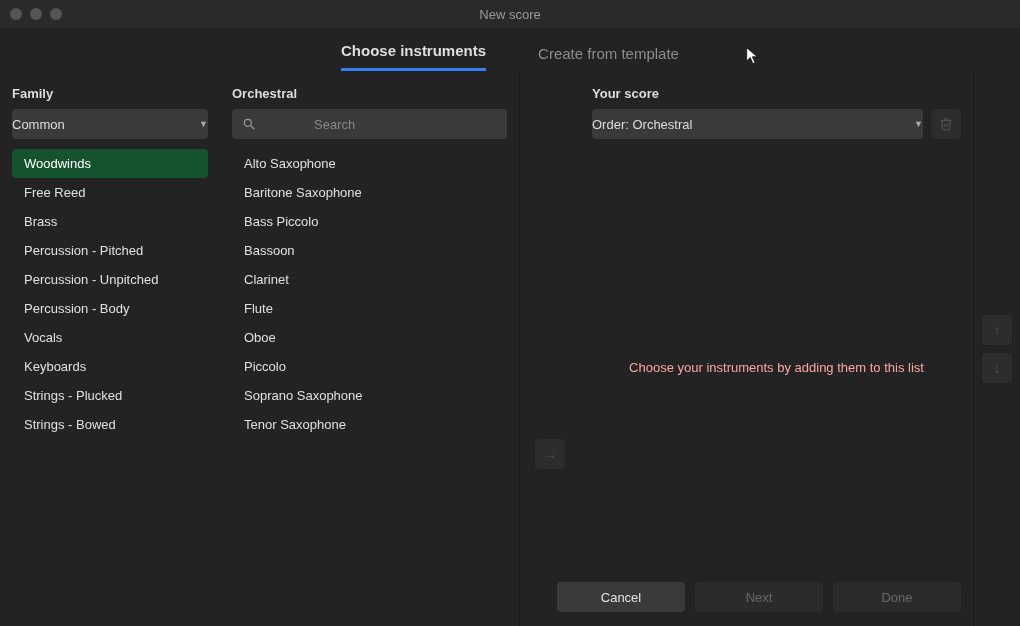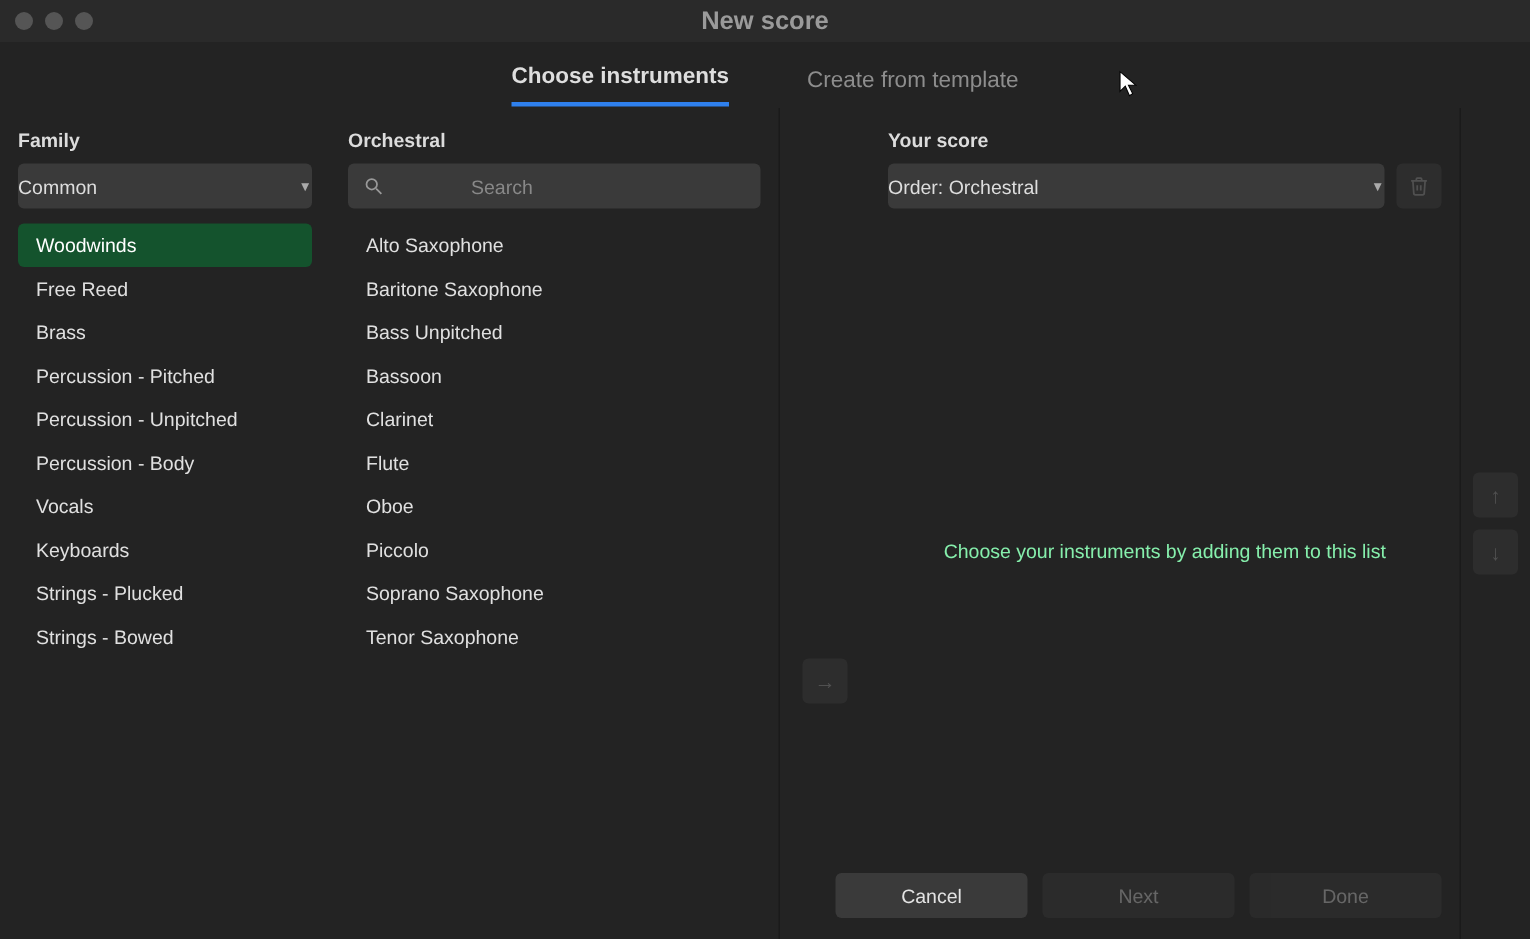--- a/index.html
+++ b/index.html
@@ -2,21 +2,21 @@
 <html><head>
 <meta charset="utf-8">
 <style>
   * { box-sizing: border-box; margin: 0; padding: 0; font-family: -apple-system, BlinkMacSystemFont, "Segoe UI", Arial, sans-serif; }
   body { background: #1e1e1e; color: #e6e6e6; width: 1020px; height: 626px; overflow: hidden; }
 
   
   .titlebar { height: 28px; background: #2a2a2a; display: flex; align-items: center; position: relative; }
   .traffic { display: flex; gap: 8px; padding-left: 10px; }
   .traffic span { width: 12px; height: 12px; border-radius: 50%; background: #555; }
-  .titlebar .title { position: absolute; left: 0; right: 0; text-align: center; font-size: 17px; color: #9a9a9a; font-weight: 700; pointer-events: none; }
+  .titlebar .title { position: absolute; left: 0; right: 0; text-align: center; font-size: 13px; color: #9a9a9a; font-weight: 400; pointer-events: none; }
 
   
   .tabrow { height: 44px; display: flex; justify-content: center; align-items: flex-end; gap: 52px; border-bottom: 1px solid rgba(0,0,0,0.0); background: #232323; }
   .tab { font-size: 15px; color: #8d8d8d; padding: 10px 0 9px 0; cursor: pointer; }
   .tab.active { color: #dedede; font-weight: 600; border-bottom: 3px solid #2f80ed; }
 
   
   .main { display: flex; height: calc(626px - 28px - 44px); background: #232323; }
 
   .col { padding: 14px 8px 8px 8px; }
@@ -40,21 +40,21 @@
   .list li { font-size: 13px; color: #e0e0e0; padding: 7px 12px; margin: 0 4px; border-radius: 4px; cursor: pointer; }
   .list li.selected { background: #14532d; color: #fff; }
 
   .addbtn, .updnbtn, .trashbtn { width: 30px; height: 30px; background: #3a3a3a; border-radius: 4px; display: flex; align-items: center; justify-content: center; color: #888; font-size: 14px; cursor: pointer; }
   .arrowcell { margin-top: 210px; }
   .updnbtn, .trashbtn, .addbtn { opacity: 0.45; }
 
   .score-order-row { display: flex; gap: 8px; margin: 0 4px 24px 4px; align-items:center; }
   .score-order-row .select { margin: 0; flex: 1; }
 
-  .empty { position: absolute; top: 288px; left: 0; right: 0; text-align: center; font-size: 13px; color: #86efac; }
+  .empty { position: absolute; top: 288px; left: 0; right: 0; text-align: center; font-size: 13px; color: #fca5a5; }
 
   .footer { position: absolute; bottom: 14px; right: 12px; display: flex; gap: 10px; margin-left: 44px; }
   .btn { width: 128px; height: 30px; border-radius: 4px; background: #3a3a3a; color: #e3e3e3; font-size: 13px; display: flex; align-items: center; justify-content: center; cursor: pointer; }
   .btn.disabled { opacity: 0.35; cursor: default; }
 
   .cursor { position: absolute; top: 47px; left: 746px; width: 14px; height: 20px; pointer-events: none; }
   .cursor svg { stroke:#fff; fill:#fff; }
 </style>
 </head>
 <body>
@@ -100,21 +100,21 @@
     <div class="search">
       <svg viewBox="0 0 24 24">
           <circle cx="10" cy="10" r="6"></circle>
           <line x1="15" y1="15" x2="21" y2="21"></line>
         </svg>
       <input type="text" placeholder="Search" style="">
     </div>
     <ul class="list" id="instr-list">
         <li>Alto Saxophone</li>
         <li>Baritone Saxophone</li>
-        <li>Bass Unpitched</li>
+        <li>Bass Piccolo</li>
         <li>Bassoon</li>
         <li>Clarinet</li>
         <li>Flute</li>
         <li>Oboe</li>
         <li>Piccolo</li>
         <li>Soprano Saxophone</li>
         <li>Tenor Saxophone</li>
       </ul>
   </div>
 

